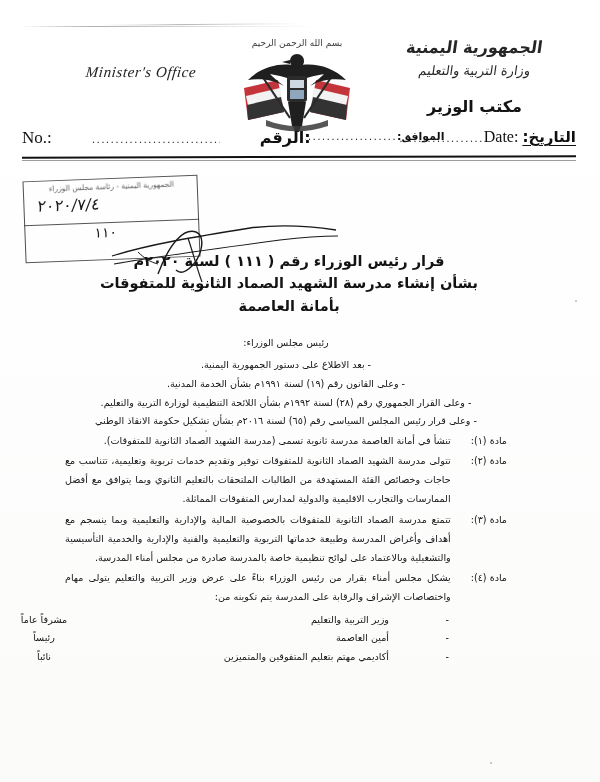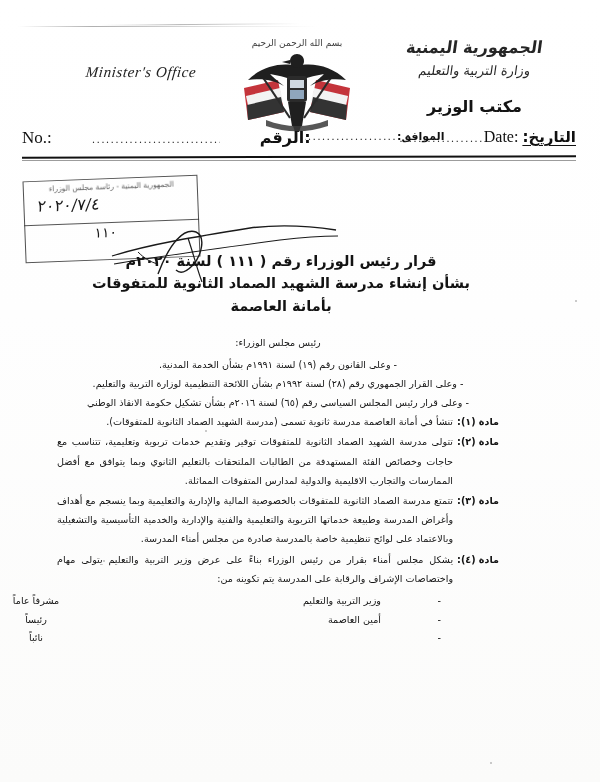--- a/index.html
+++ b/index.html
@@ -288,21 +288,21 @@
     left: 110px;
     top: 222px;
     width: 230px;
     height: 60px;
   }
   .sig svg { display:block; }
 
   
   .doc-body {
     position: absolute;
-    left: 1px;
+    left: 9px;
     top: 250px;
     width: 560px;
     direction: rtl;
     color: #131313;
   }
   .title-block {
     text-align: center;
     font-weight: bold;
     line-height: 1.55;
     padding: 0 62px;
@@ -351,23 +351,23 @@
     line-height: 2.0;
   }
   .article {
     display: flex;
     align-items: flex-start;
     margin-bottom: 1px;
     text-align: justify;
   }
   .art-label {
     flex: 0 0 auto;
-    font-weight: bold;
+    font-weight: normal;
     white-space: nowrap;
-    margin-left: 4px;
+    margin-left: 20px;
   }
   .art-text {
     flex: 1 1 auto;
     text-align: justify;
     text-justify: inter-word;
   }
 
   .members {
     margin-top: 4px;
     padding: 0 0 0 0;
@@ -503,20 +503,21 @@
 
     <div class="title-block">
       <div class="t1">قرار رئيس الوزراء رقم ( ١١١ ) لسنة ٢٠٢٠م</div>
       <div class="t2">بشأن إنشاء مدرسة الشهيد الصماد الثانوية للمتفوقات</div>
       <div class="t3">بأمانة العاصمة</div>
     </div>
 
     <div class="preamble">
       <div class="who">رئيس مجلس الوزراء:</div>
       <ul>
+        <li><span class="dash">-</span><span>بعد الاطلاع على دستور الجمهورية اليمنية.</span></li>
         <li><span class="dash">-</span><span>وعلى القانون رقم (١٩) لسنة ١٩٩١م بشأن الخدمة المدنية.</span></li>
         <li><span class="dash">-</span><span>وعلى القرار الجمهوري رقم (٢٨) لسنة ١٩٩٢م بشأن اللائحة التنظيمية لوزارة التربية والتعليم.</span></li>
         <li><span class="dash">-</span><span>وعلى قرار رئيس المجلس السياسي رقم (٦٥) لسنة ٢٠١٦م بشأن تشكيل حكومة الانقاذ الوطني</span></li>
       </ul>
     </div>
 
 
     <div class="articles">
 
       <div class="article">
@@ -548,19 +549,20 @@
         <div class="member-row">
           <span class="member-bullet">-</span>
           <span class="member-name">وزير التربية والتعليم</span>
         </div>
         <div class="member-row">
           <span class="member-bullet">-</span>
           <span class="member-name">أمين العاصمة</span>
         </div>
         <div class="member-row">
           <span class="member-bullet">-</span>
+          <span class="member-name">أكاديمي مهتم بتعليم المتفوقين والمتميزين</span>
         </div>
       </div>
 
     </div>
   </div>
 
 </div>
 
 </body></html>

